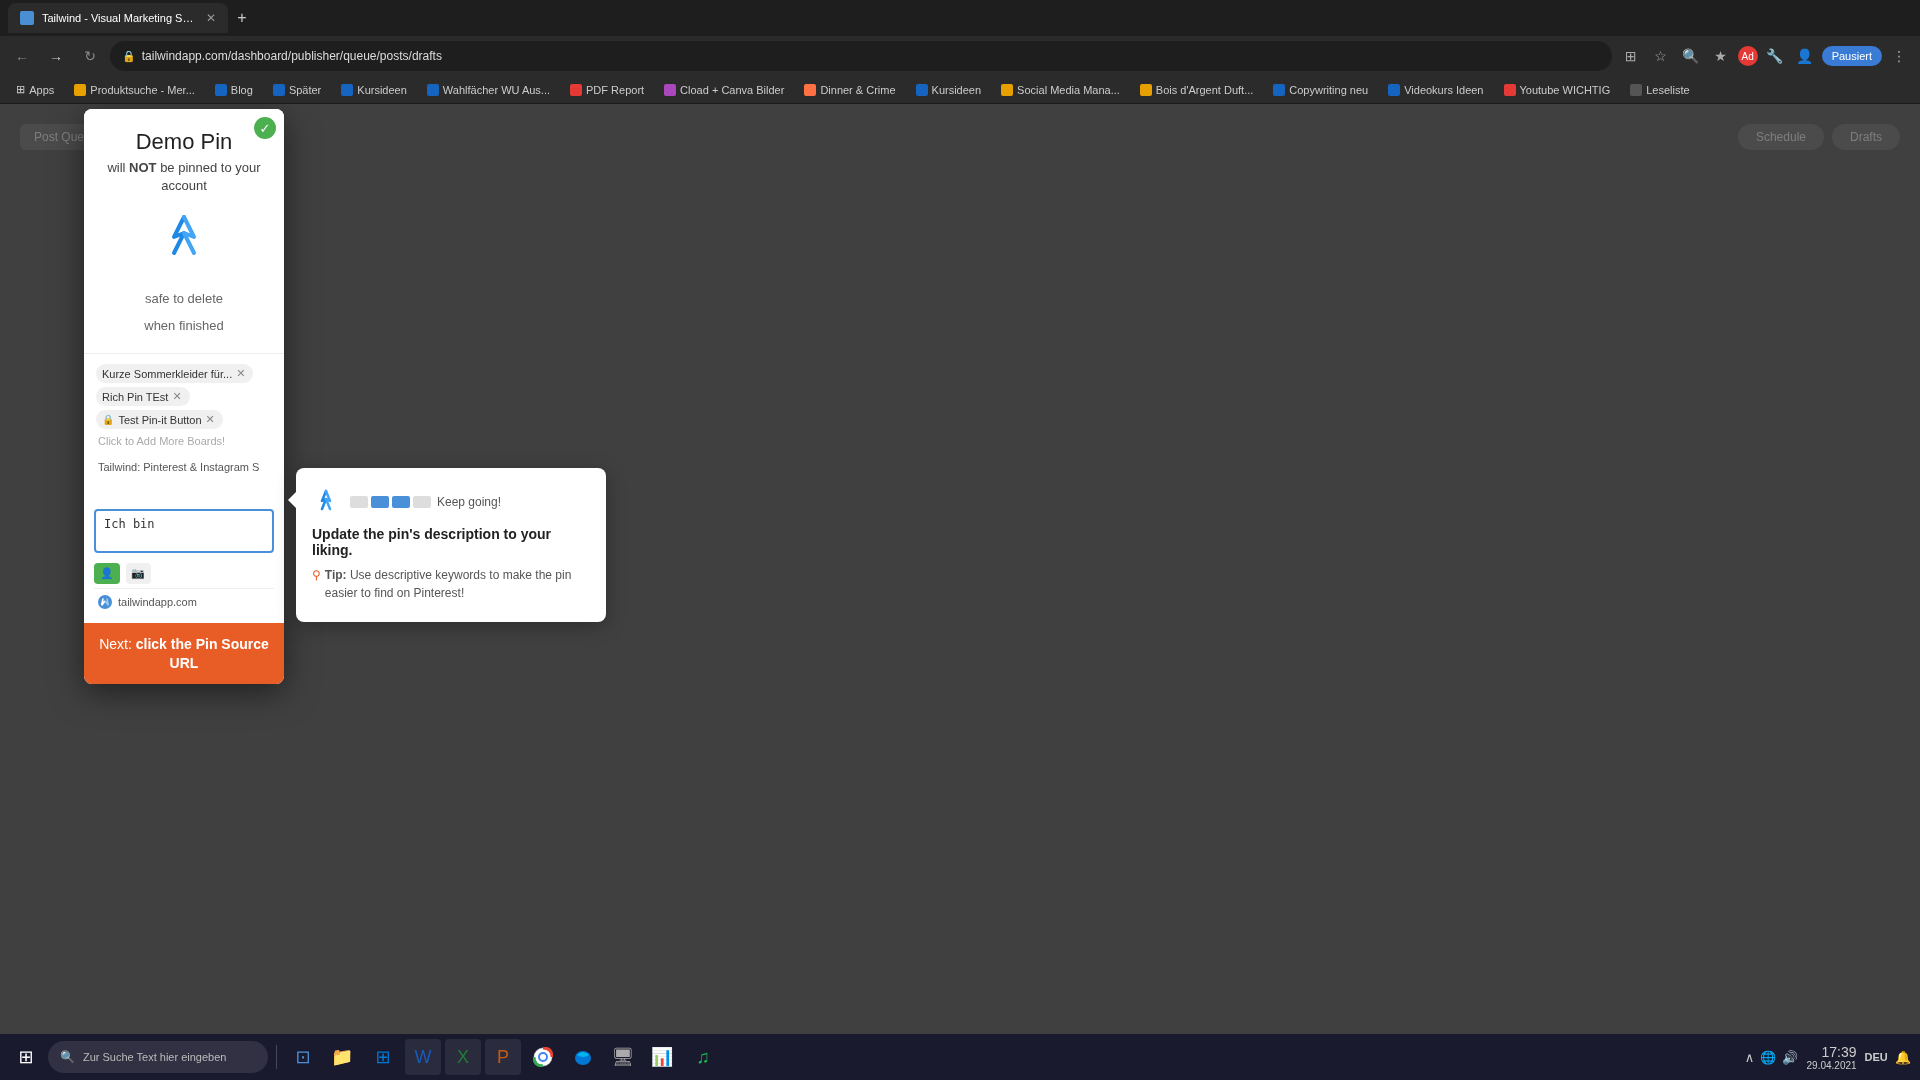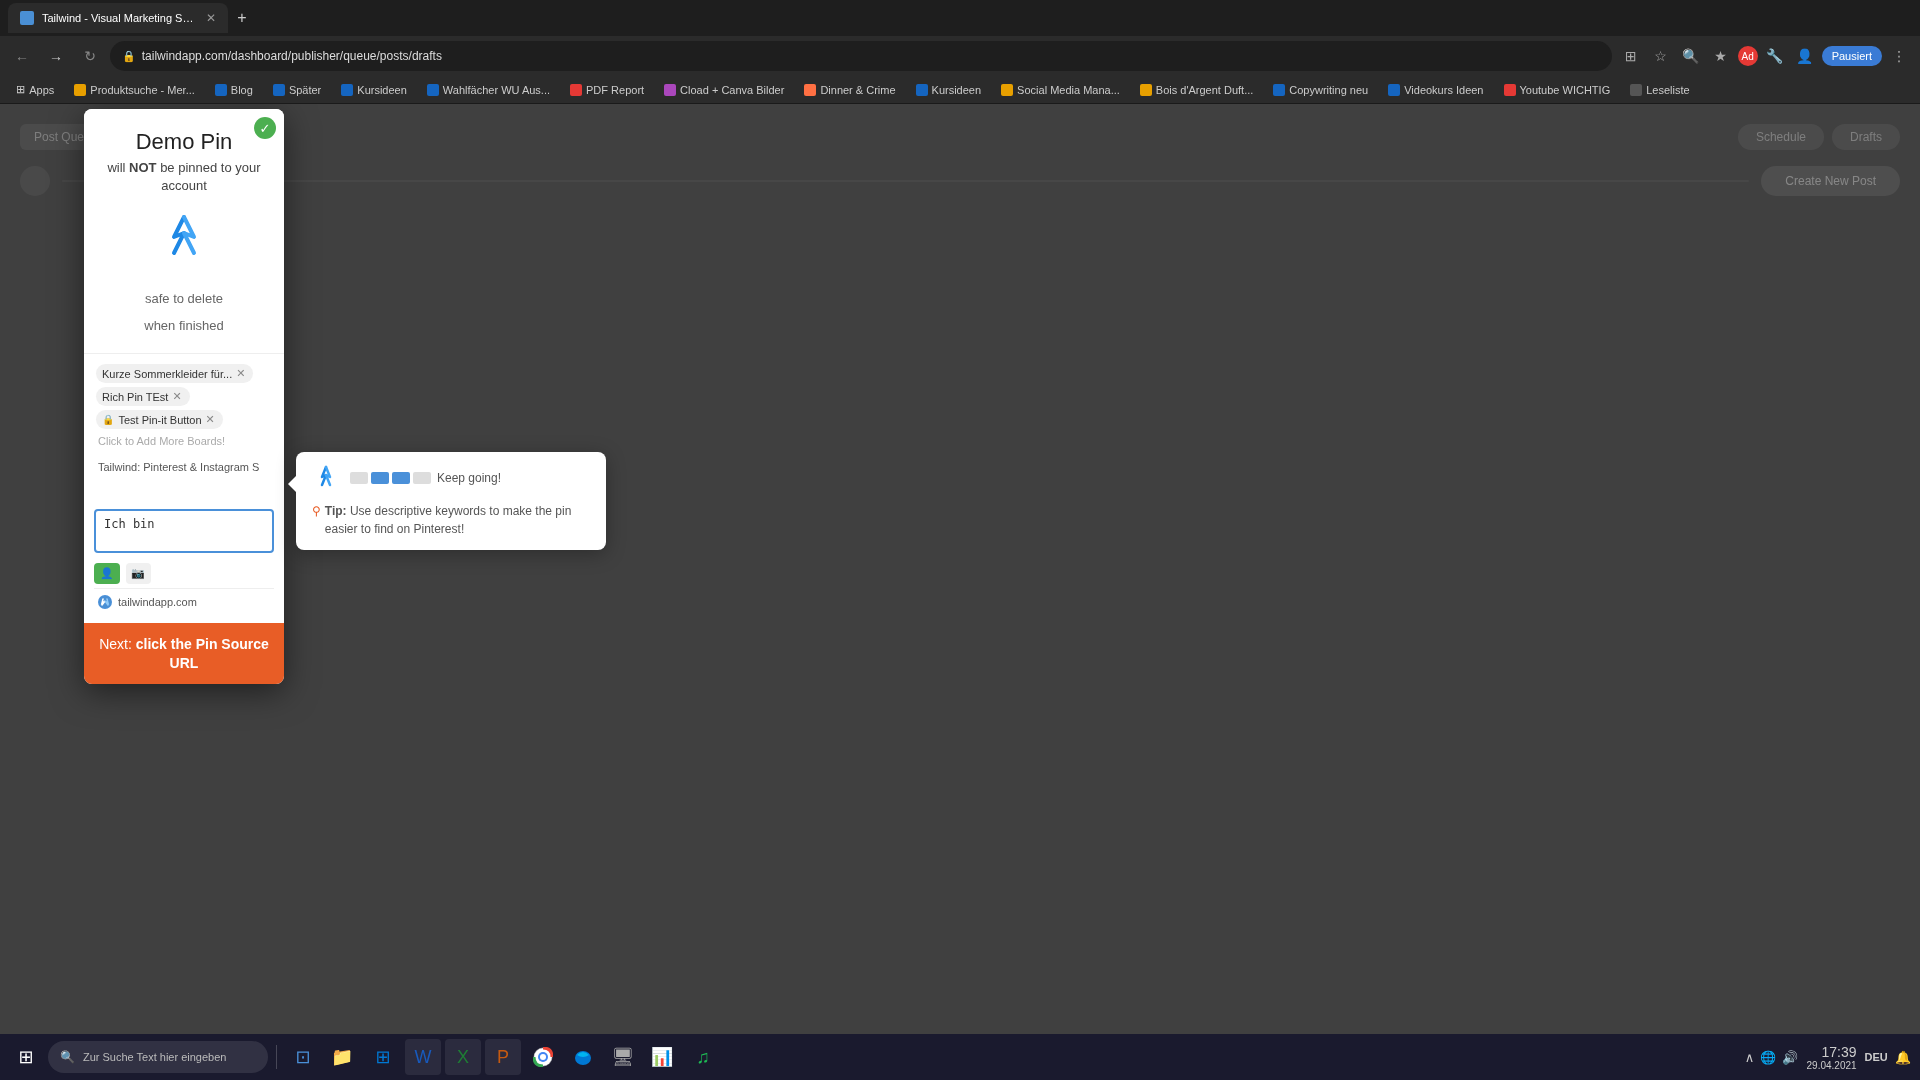--- a/index.html
+++ b/index.html
@@ -367,27 +367,27 @@
       cursor: pointer;
       line-height: 1.3;
     }
 
     .next-btn .next-label { font-weight: 400; }
     .next-btn .next-action { font-weight: 700; }
 
     
     .tooltip-bubble {
       position: absolute;
-      top: 348px;
+      top: 364px;
       left: 296px;
       width: 310px;
       background: #fff;
       border-radius: 8px;
       box-shadow: 0 4px 20px rgba(0,0,0,0.3);
-      padding: 12px 16px;
+      padding: 20px 16px;
       z-index: 60;
     }
 
     .tooltip-header {
       display: flex;
       align-items: center;
       gap: 10px;
       margin-bottom: 10px;
     }
 
@@ -656,25 +656,20 @@
 
 <div class="main-content">
 
   <div class="app-bg">
     <div style="display:flex; align-items:center; gap:16px; margin-bottom:16px;">
       <div style="background:rgba(255,255,255,0.12); border-radius:6px; padding:6px 14px; color:#bbb; font-size:12px;">Post Queue</div>
       <div style="display:flex; gap:8px; margin-left:auto;">
         <div style="background:rgba(255,255,255,0.12); border-radius:20px; padding:6px 18px; color:#bbb; font-size:12px;">Schedule</div>
         <div style="background:rgba(255,255,255,0.12); border-radius:20px; padding:6px 18px; color:#bbb; font-size:12px;">Drafts</div>
       </div>
-    </div>
-    <div style="display:flex; align-items:center; gap:12px; margin-bottom:12px;">
-      <div style="width:30px; height:30px; border-radius:50%; background:rgba(255,255,255,0.1);"></div>
-      <div style="background:rgba(255,255,255,0.08); height:2px; flex:1; border-radius:2px;"></div>
-      <div style="background:rgba(255,255,255,0.15); border-radius:20px; padding:8px 24px; color:#ccc; font-size:12px;">Create New Post</div>
     </div>
   </div>
 
   <div class="demo-panel">
 
     <div class="demo-panel-image">
       <div class="check-icon">✓</div>
 
       <div class="demo-title">Demo Pin</div>
       <div class="demo-subtitle">
@@ -760,20 +755,21 @@
         <div class="progress-squares">
           <div class="progress-sq" style="background:#ddd;"></div>
           <div class="progress-sq filled"></div>
           <div class="progress-sq filled"></div>
           <div class="progress-sq" style="background:#ddd;"></div>
         </div>
         <span class="tooltip-keep-going">Keep going!</span>
       </div>
     </div>
 
+    <div class="tooltip-title">Update the pin's description to your liking.</div>
 
     <div class="tooltip-tip">
       <div class="tip-label">
         <span class="tip-icon">⚲</span>
         <span><strong>Tip:</strong> <span>Use descriptive keywords to make the pin easier to find on Pinterest!</span></span>
       </div>
     </div>
   </div>
 
 </div>

